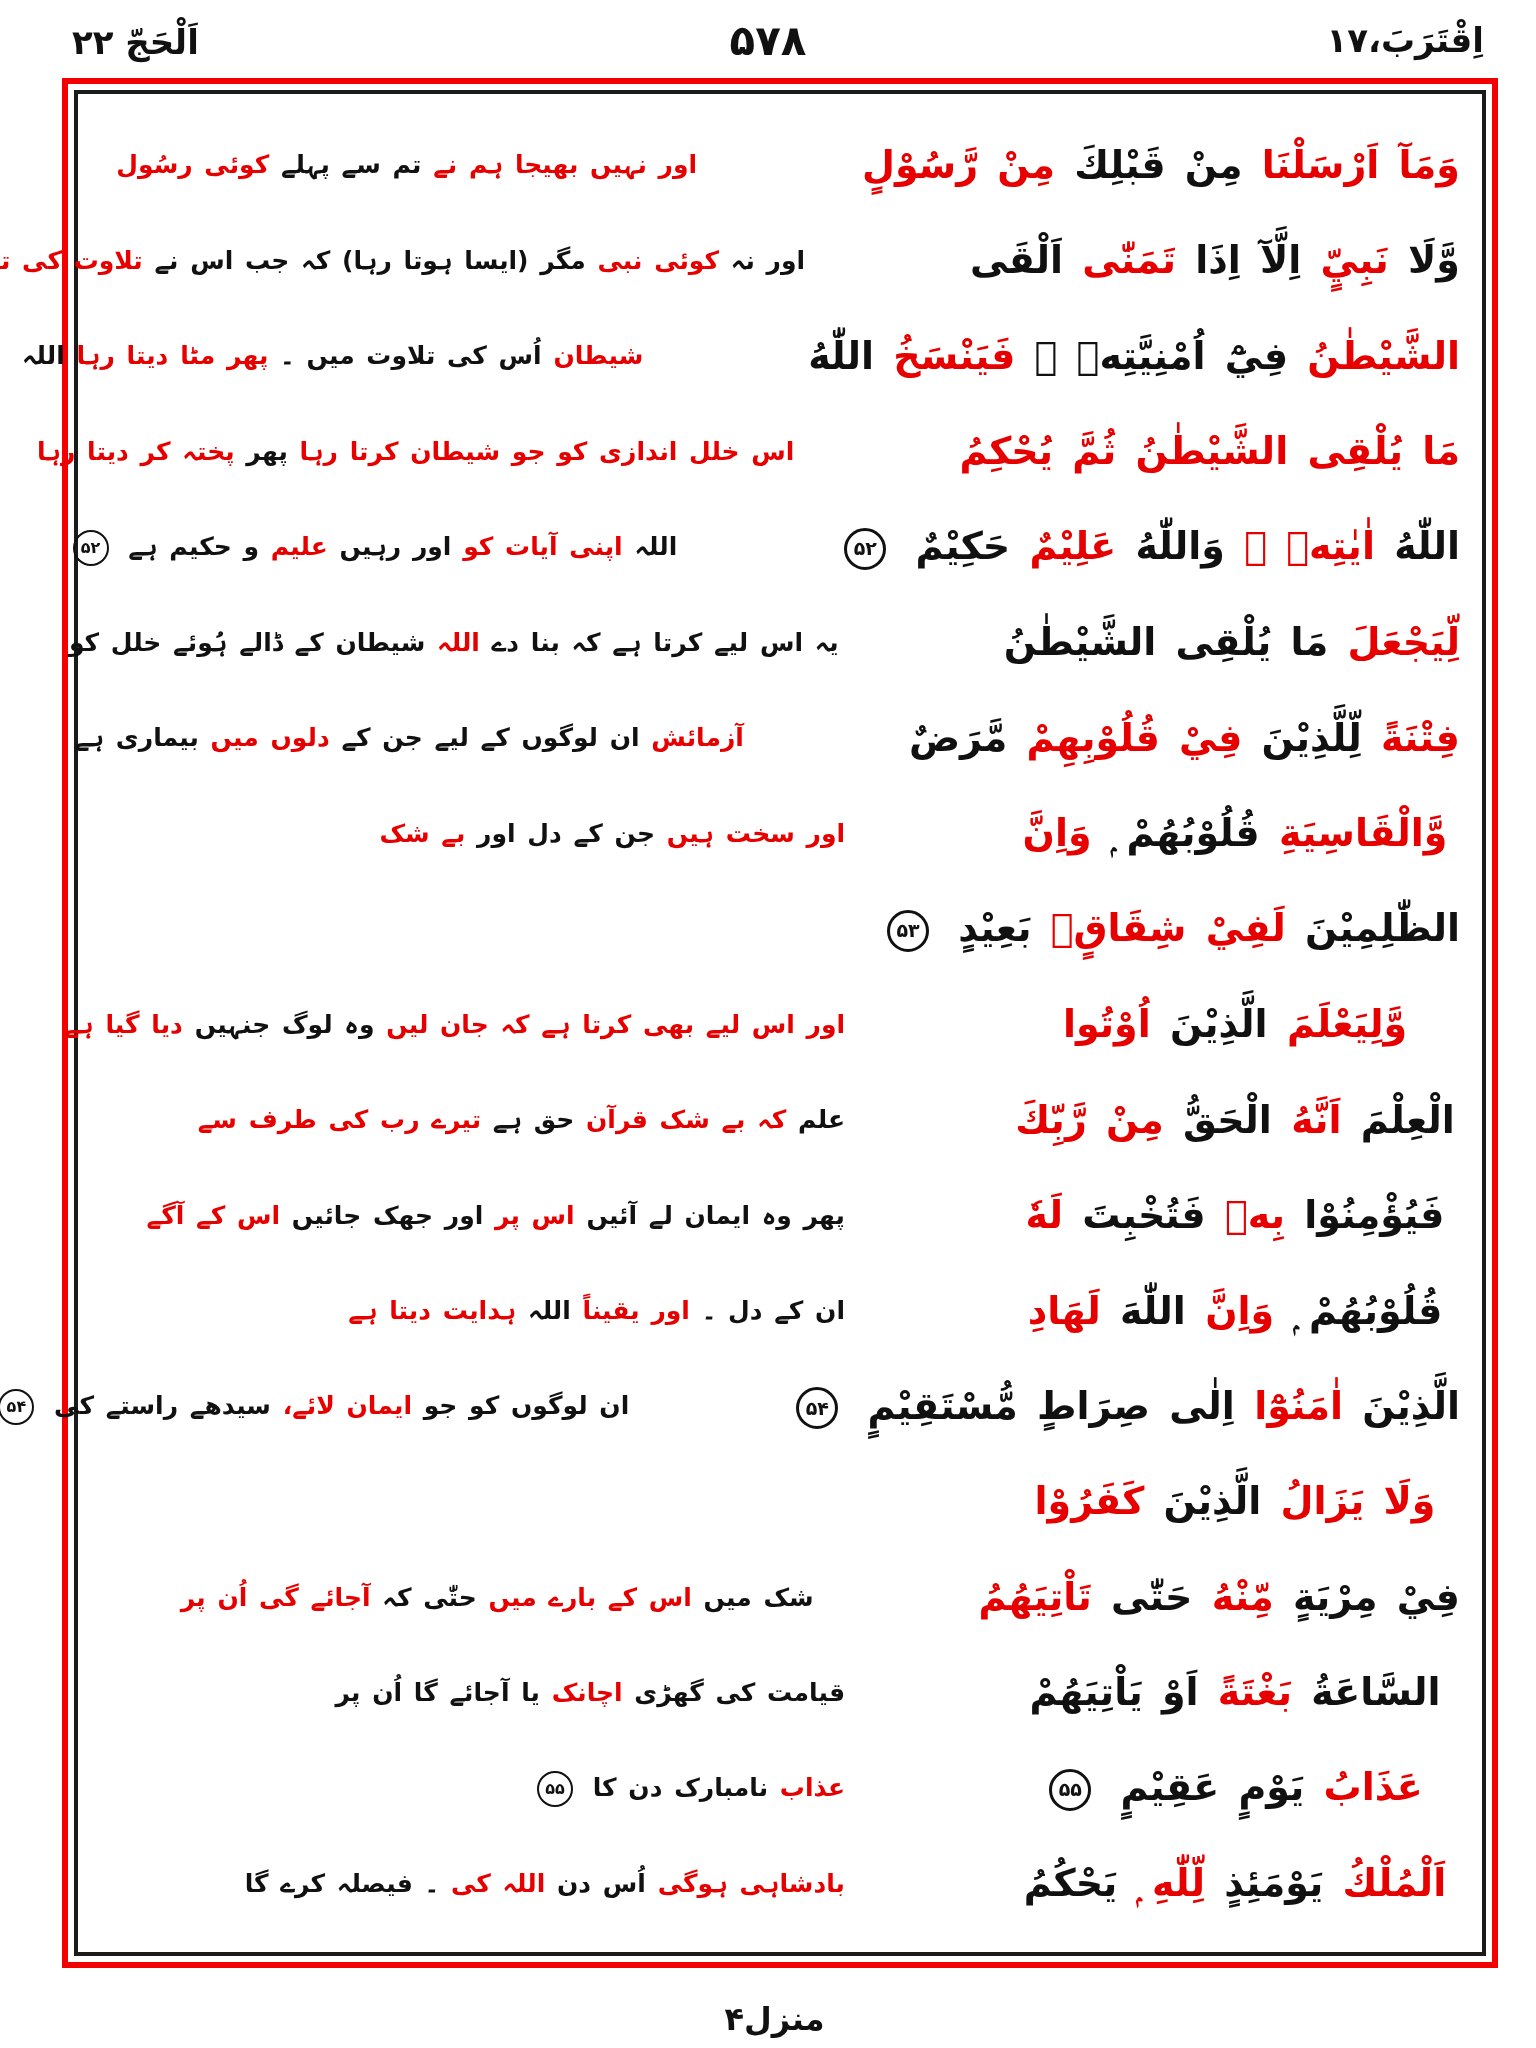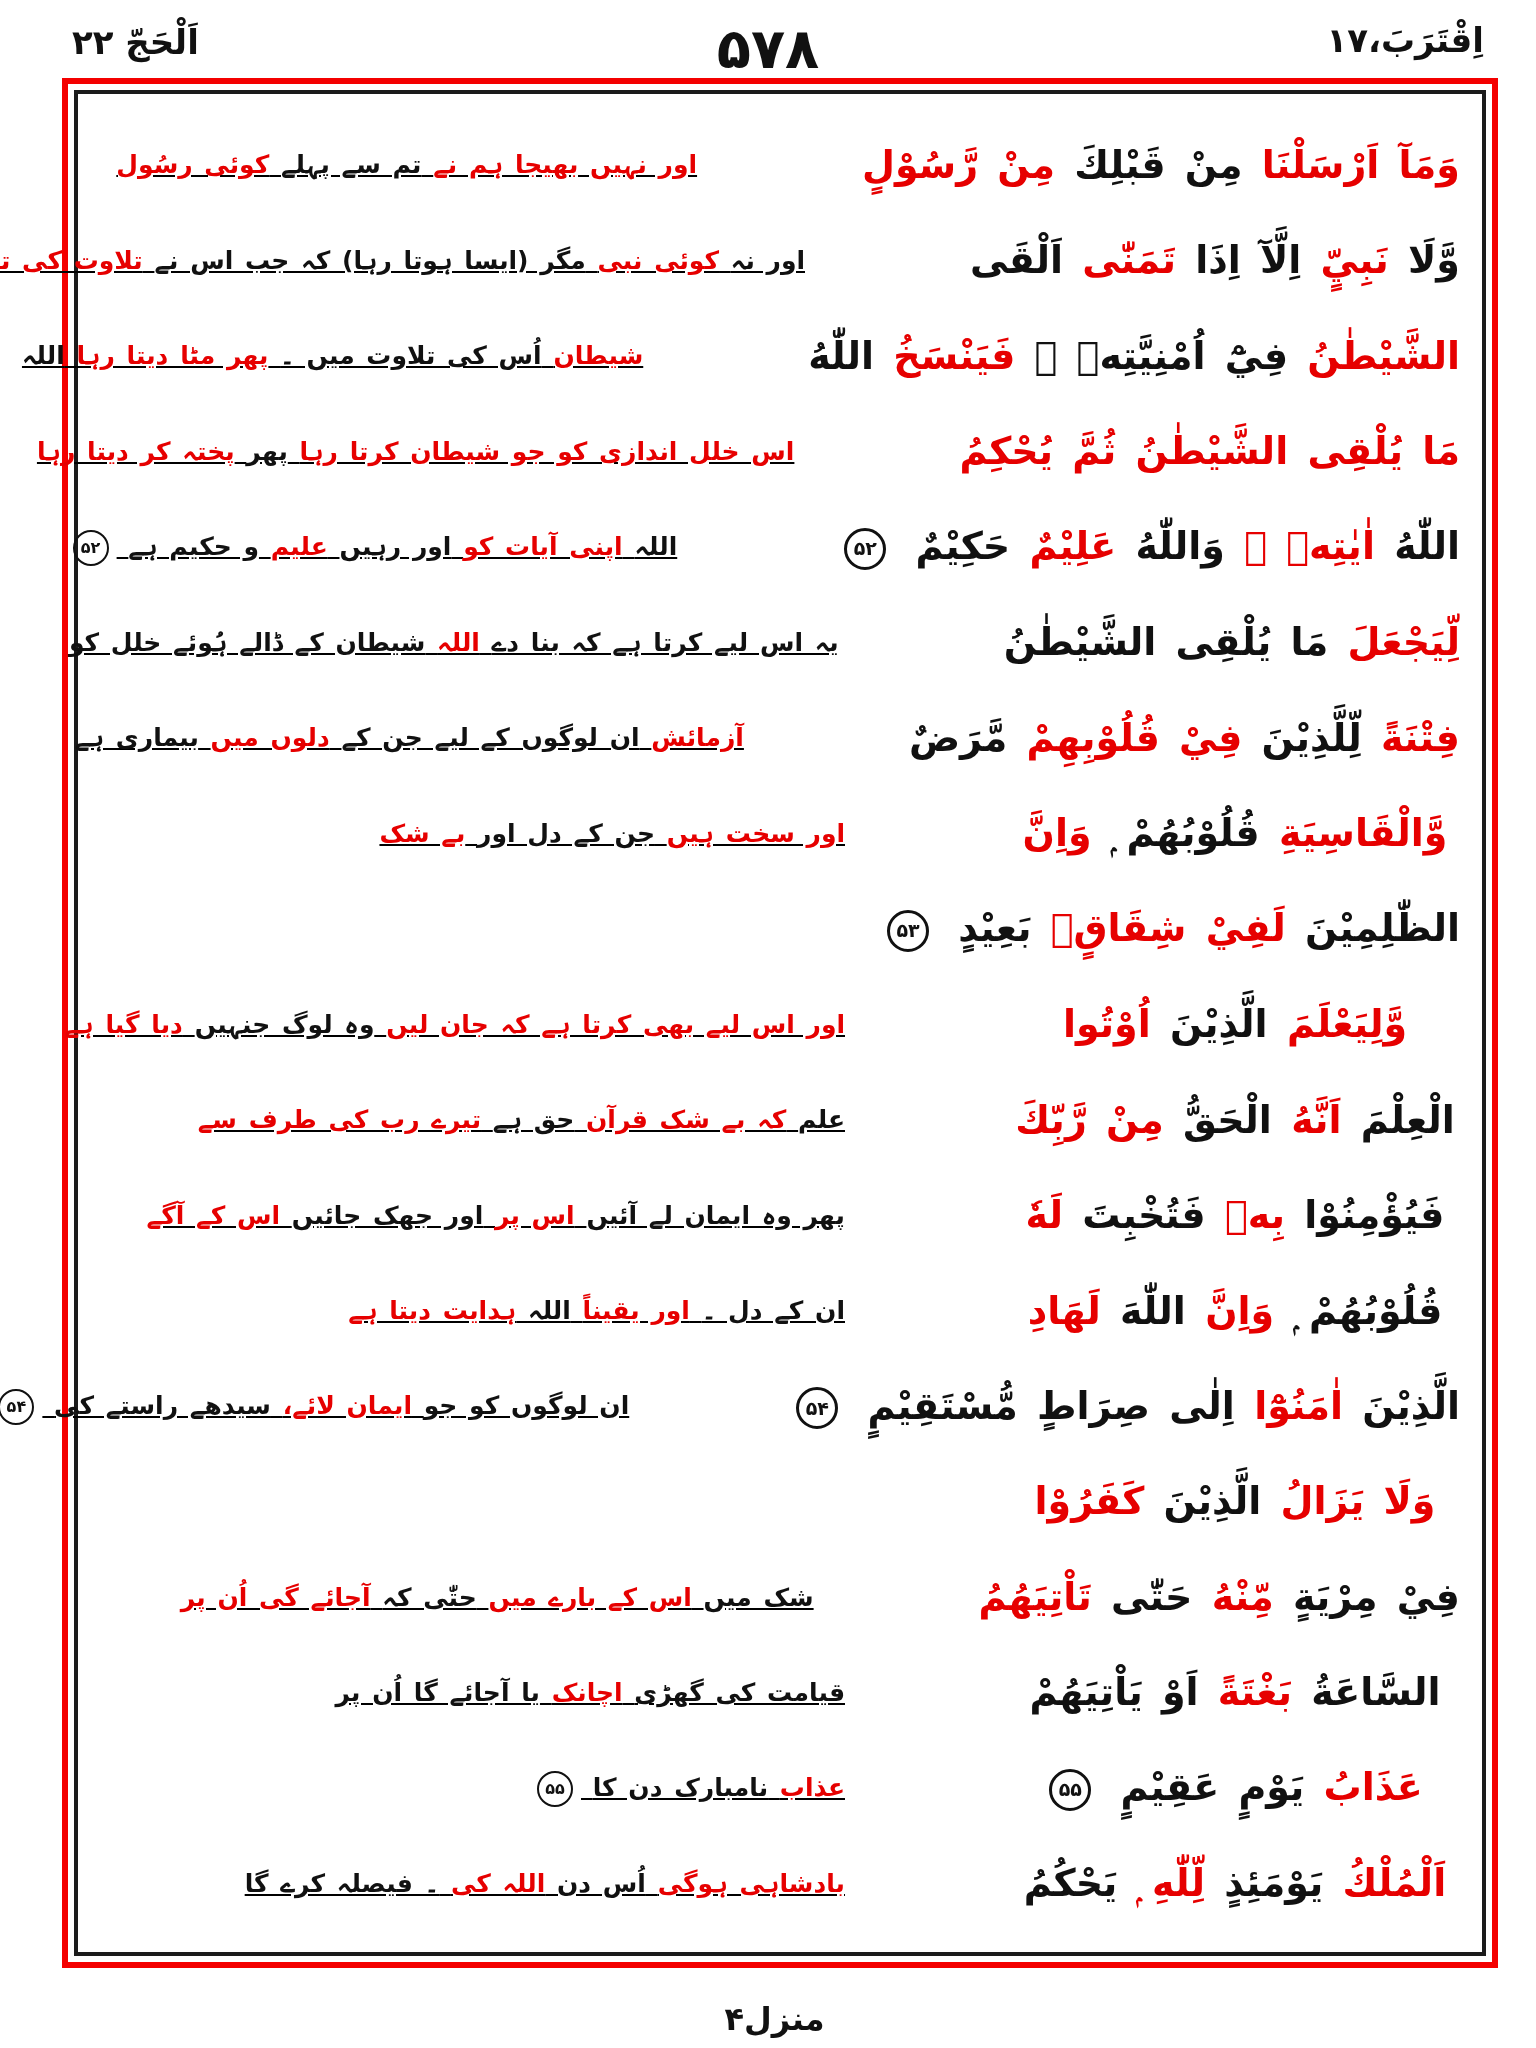--- a/index.html
+++ b/index.html
@@ -12,21 +12,21 @@
   html,body{background:#ffffff;}
   body{
     width:1536px;height:2048px;overflow:hidden;
     font-family:"DejaVu Sans",sans-serif;
   }
   .page{position:relative;width:1536px;height:2048px;background:#fff;direction:rtl;}
 
   
   .hdr{position:absolute;color:var(--ink-black);font-weight:bold;white-space:nowrap;direction:rtl;}
   .hdr-right{top:20px;right:52px;font-size:34px;}
-  .hdr-center{top:16px;left:50%;transform:translateX(-50%);font-size:56px;}
+  .hdr-center{top:16px;left:50%;transform:translateX(-50%);font-size:42px;}
   .hdr-left{top:22px;left:72px;font-size:34px;}
 
   
   .frame-red{
     position:absolute;top:78px;left:62px;right:38px;bottom:80px;
     border:6px solid var(--border-red);
   }
   .frame-black{
     position:absolute;inset:6px;
     border:4px solid var(--border-black);
@@ -44,21 +44,20 @@
     text-align:center;white-space:nowrap;overflow:visible;
     font-size:38px;font-weight:bold;line-height:1.15;
     word-spacing:6px;
   }
   .urdu-cell{
     flex:1;order:2;
     text-align:right;white-space:nowrap;overflow:visible;
     padding-left:4px;padding-right:165px;
     font-size:25px;font-weight:bold;line-height:1.3;
     word-spacing:3px;
-    text-decoration:underline;
   }
   .seg{display:inline;}
   .seg.red{color:var(--ink-red);}
   .seg.black{color:var(--ink-black);}
 
   .ayah-marker{
     display:inline-flex;align-items:center;justify-content:center;
     width:42px;height:42px;border:3px solid var(--ink-black);border-radius:50%;
     font-size:19px;font-weight:bold;color:var(--ink-black);
     vertical-align:middle;margin:0 10px 0 2px;line-height:1;

